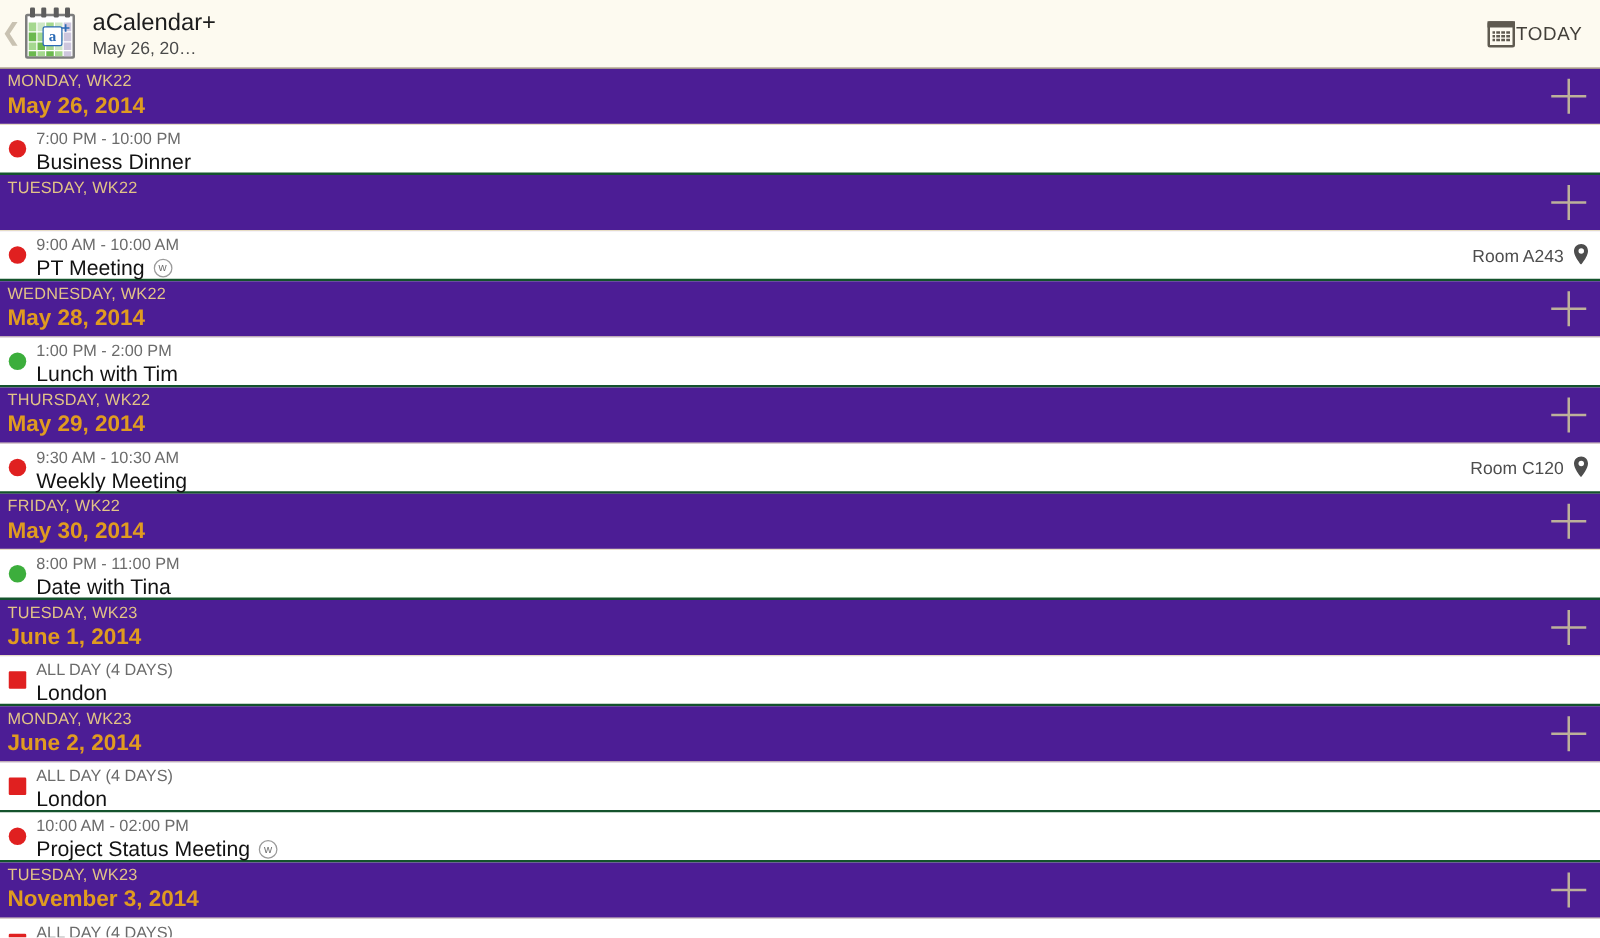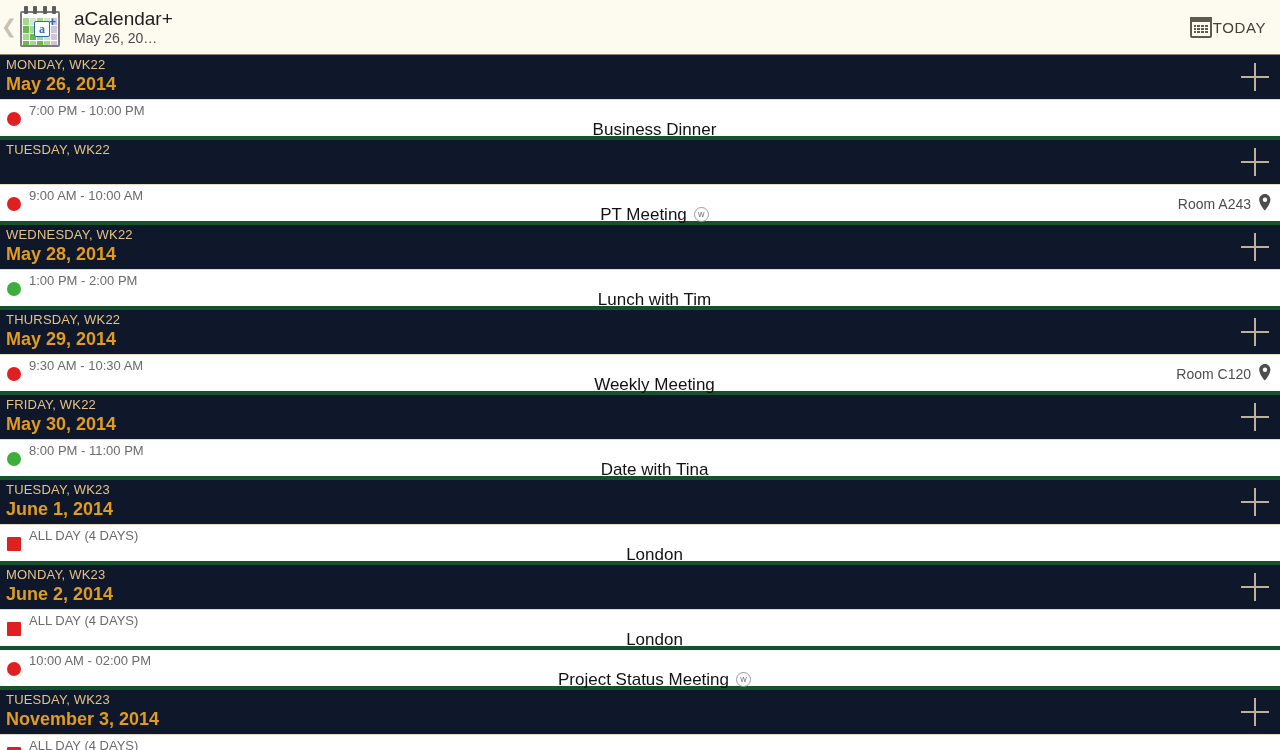--- a/index.html
+++ b/index.html
@@ -125,21 +125,21 @@
     letter-spacing: 0.6px;
     color: #43403a;
   }
 
   
   #list { width: 1280px; height: 695px; overflow: hidden; }
 
   .day-header {
     position: relative;
     height: 45px;
-    background: #0f172a;
+    background: #4c1d95;
     border-bottom: 1px solid #e6dcc4;
     padding-left: 6px;
     cursor: pointer;
   }
   .day-weekday {
     font-size: 13px;
     color: #e3c487;
     line-height: 16px;
     padding-top: 2px;
     letter-spacing: 0.2px;
@@ -162,21 +162,21 @@
     position: absolute;
     background: #bdb19a;
   }
   .add-button::before { left: 3px; right: 3px; top: 16px; height: 2px; }
   .add-button::after  { top: 3px; bottom: 3px; left: 16px; width: 2px; }
 
   .event-row {
     position: relative;
     height: 40px;
     background: #ffffff;
-    border-bottom: 4px solid #14532d;
+    border-bottom: 2px solid #14532d;
     padding-left: 6px;
     cursor: pointer;
   }
   .event-marker {
     position: absolute;
     left: 7px; top: 12px;
     width: 14px; height: 14px;
   }
   .event-marker.dot { border-radius: 50%; }
   .event-marker.square { border-radius: 1px; }
@@ -185,21 +185,20 @@
     font-size: 13px;
     color: #6b6b6b;
     line-height: 17px;
     padding-top: 2px;
   }
   .event-title-line {
     display: flex;
     align-items: center;
     gap: 7px;
     line-height: 21px;
-    justify-content: center;
   }
   .event-title {
     font-size: 17px;
     color: #121212;
   }
   .recur-badge {
     display: inline-block;
     width: 15px; height: 15px;
     border: 1px solid #9a9a9a;
     border-radius: 50%;

